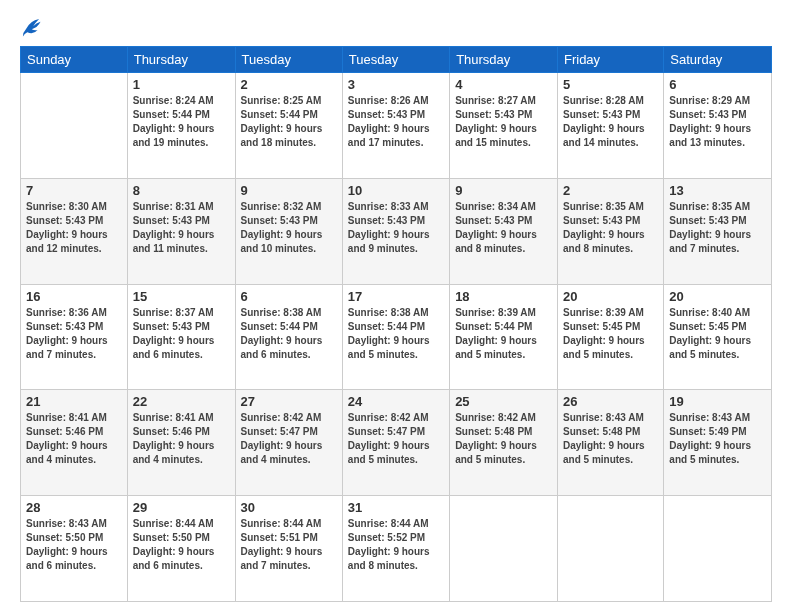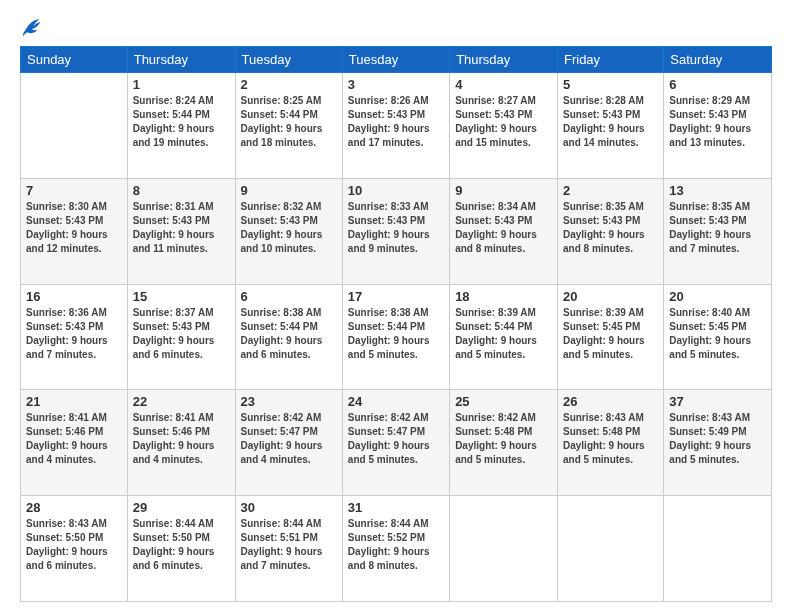--- a/index.html
+++ b/index.html
@@ -221,37 +221,37 @@
         <tr>
           <td>
             <span class="day-number">21</span>
             <div class="day-info">Sunrise: 8:41 AM<br>Sunset: 5:46 PM<br>Daylight: 9 hours and 4 minutes.</div>
           </td>
           <td>
             <span class="day-number">22</span>
             <div class="day-info">Sunrise: 8:41 AM<br>Sunset: 5:46 PM<br>Daylight: 9 hours and 4 minutes.</div>
           </td>
           <td>
-            <span class="day-number">23</span>
+            <span class="day-number">27</span>
             <div class="day-info">Sunrise: 8:42 AM<br>Sunset: 5:47 PM<br>Daylight: 9 hours and 4 minutes.</div>
           </td>
           <td>
             <span class="day-number">24</span>
             <div class="day-info">Sunrise: 8:42 AM<br>Sunset: 5:47 PM<br>Daylight: 9 hours and 5 minutes.</div>
           </td>
           <td>
             <span class="day-number">25</span>
             <div class="day-info">Sunrise: 8:42 AM<br>Sunset: 5:48 PM<br>Daylight: 9 hours and 5 minutes.</div>
           </td>
           <td>
             <span class="day-number">26</span>
             <div class="day-info">Sunrise: 8:43 AM<br>Sunset: 5:48 PM<br>Daylight: 9 hours and 5 minutes.</div>
           </td>
           <td>
-            <span class="day-number">37</span>
+            <span class="day-number">19</span>
             <div class="day-info">Sunrise: 8:43 AM<br>Sunset: 5:49 PM<br>Daylight: 9 hours and 5 minutes.</div>
           </td>
         </tr>
         <tr>
           <td>
             <span class="day-number">28</span>
             <div class="day-info">Sunrise: 8:43 AM<br>Sunset: 5:50 PM<br>Daylight: 9 hours and 6 minutes.</div>
           </td>
           <td>
             <span class="day-number">29</span>

